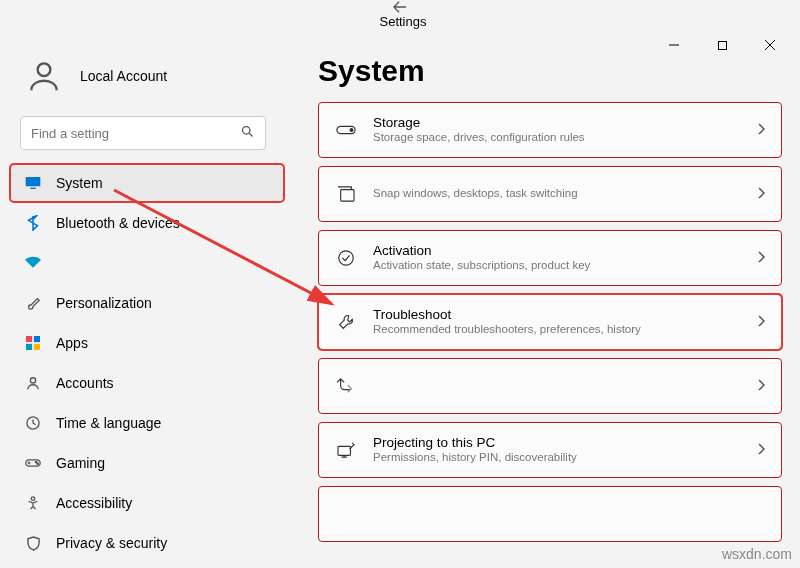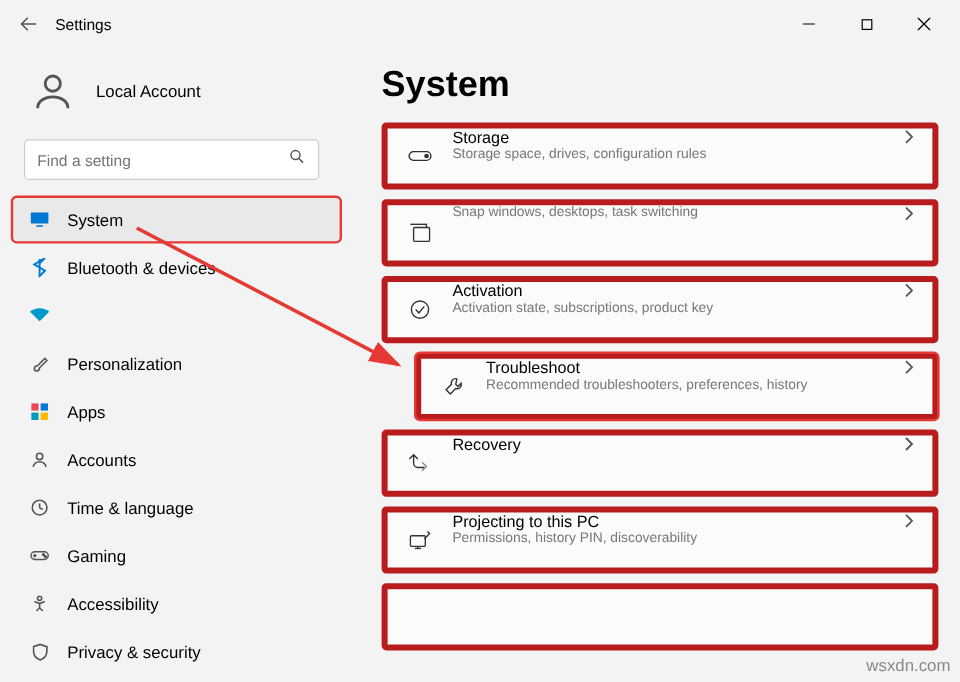--- a/index.html
+++ b/index.html
@@ -1,18 +1,18 @@
 <!DOCTYPE html>
 <html><head>
 <meta charset="utf-8">
 <style>
 * { box-sizing: border-box; margin: 0; padding: 0; font-family: "Segoe UI", Arial, sans-serif; }
 body { background: #f3f3f3; width: 800px; height: 568px; overflow: hidden; position: relative; }
 
-.titlebar { height: 40px; display: flex; align-items: center; padding: 0 8px; }
+.titlebar { height: 40px; display: flex; align-items: center; padding: 0 8px; flex-direction: column; }
 .back-btn { width: 32px; height: 32px; display: flex; align-items: center; justify-content: center; color: #555; }
 .title { font-size: 13px; color: #000; margin-left: 6px; }
 .win-controls { margin-left: auto; display: flex; gap: 4px; }
 .win-btn { width: 44px; height: 32px; display: flex; align-items: center; justify-content: center; color: #000; }
 
 .container { display: flex; height: calc(100% - 40px); }
 .sidebar { width: 290px; padding: 8px 0 0 10px; }
 .account { display: flex; align-items: center; gap: 14px; padding: 6px 12px 18px 12px; }
 .avatar { width: 44px; height: 44px; border-radius: 50%; display: flex; align-items: center; justify-content: center; color: #555; }
 .acct-name { font-size: 14px; color: #000; }
@@ -23,22 +23,22 @@
 
 .nav { display: flex; flex-direction: column; gap: 2px; padding-right: 6px; }
 .nav-item { height: 38px; display: flex; align-items: center; gap: 14px; padding: 0 14px; border-radius: 4px; font-size: 14px; color: #000; cursor: pointer; }
 .nav-item.selected { background: #e9e9e9; }
 .nav-item.hi { outline: 2px solid #e53935; outline-offset: -1px; }
 .nav-icon { width: 18px; height: 18px; display: flex; align-items: center; justify-content: center; }
 
 .main { flex: 1; padding: 8px 18px 0 28px; overflow: hidden; }
 .page-title { font-size: 30px; font-weight: 600; margin: 6px 0 14px; color: #000; }
 .cards { display: flex; flex-direction: column; gap: 8px; }
-.card { background: #fbfbfb; border: 5px solid #b91c1c; border-radius: 4px; height: 56px; display: flex; padding: 0 16px; gap: 16px; cursor: pointer; }
-.card.hi { outline: 2px solid #e53935; outline-offset: -1px; margin-left: 28px; }
+.card { background: #fbfbfb; border: 1px solid #b91c1c; border-radius: 4px; height: 56px; display: flex; align-items: center; padding: 0 16px; gap: 16px; cursor: pointer; }
+.card.hi { outline: 2px solid #e53935; outline-offset: -1px; }
 .card-icon { width: 22px; display: flex; align-items: center; justify-content: center; color: #333; }
 .card-text { flex: 1; display: flex; flex-direction: column; }
 .card-title { font-size: 13.5px; color: #000; line-height: 1.2; }
 .card-sub { font-size: 11.5px; color: #777; line-height: 1.2; }
 .chev { color: #555; }
 
 .watermark { position: absolute; right: 8px; bottom: 6px; font-size: 14px; color: #888; }
 
 
 .arrow { position: absolute; left: 110px; top: 186px; pointer-events: none; }
@@ -249,21 +249,20 @@
             </svg></span>
         </div>
         <div class="card">
           <span class="card-icon">
             <svg width="20" height="16" viewBox="0 0 22 18" fill="none" stroke="currentColor" stroke-width="1.3">
               <path d="M1 5l4-4 4 4M5 1v8a4 4 0 0 0 4 4h6"></path>
               <path d="M13 8l4 4-4 4" opacity=".6"></path>
             </svg>
           </span>
           <div class="card-text">
-            <span class="card-title">Recovery</span>
           </div>
           <span class="chev"><svg width="8" height="12" viewBox="0 0 8 12" fill="none" stroke="currentColor" stroke-width="1.5">
               <path d="M2 1l5 5-5 5"></path>
             </svg></span>
         </div>
         <div class="card">
           <span class="card-icon">
             <svg width="18" height="16" viewBox="0 0 20 18" fill="none" stroke="currentColor" stroke-width="1.3">
               <rect x="1" y="5" width="14" height="10" rx="1"></rect>
               <path d="M8 15v2M5 17h6M17 1l2 2-5 5"></path>

